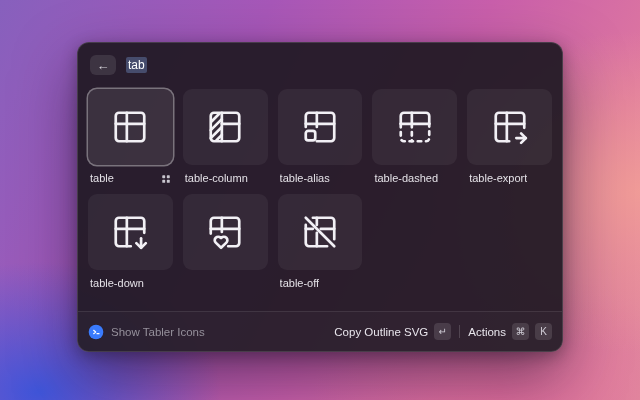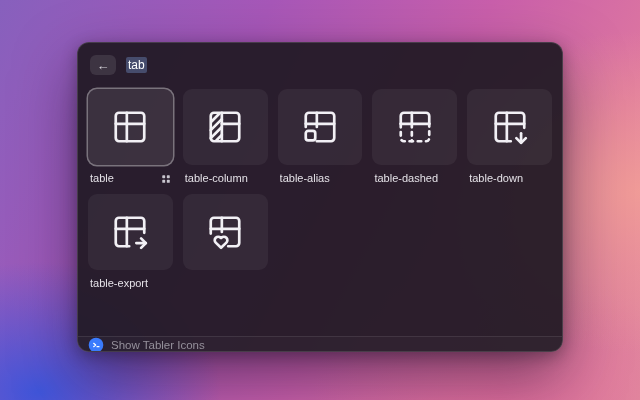--- a/index.html
+++ b/index.html
@@ -21,21 +21,21 @@
     background:rgba(255,255,255,0.1);color:#d9d6dd;font-size:13px;border:none;cursor:pointer;
     font-family:"Liberation Sans",sans-serif}
   .search{flex:1;font-size:12px;color:#fff;cursor:text}
   .search .sel{background:rgba(95,115,160,0.55);padding:1px 2px;border-radius:2px}
   .grid{flex:1;display:grid;grid-template-columns:repeat(5,1fr);gap:10px;padding:8px 10px 4px;align-content:start}
   .cell{display:flex;flex-direction:column;cursor:pointer}
   .tile{height:76px;border-radius:9px;background:rgba(255,255,255,0.055);display:flex;align-items:center;justify-content:center}
   .tile.selected{background:rgba(255,255,255,0.09);box-shadow:0 0 0 1.5px rgba(255,255,255,0.38)}
   .label-row{display:flex;align-items:flex-end;justify-content:space-between;margin-top:5px;padding:0 2px;height:14px}
   .label{font-size:11px;color:#e4e1e7;white-space:nowrap;overflow:hidden;text-overflow:ellipsis}
-  .footer{flex:0 0 auto;height:15px;display:flex;align-items:flex-start;justify-content:space-between;padding:0 10px;
+  .footer{flex:0 0 auto;height:40px;display:flex;align-items:center;justify-content:space-between;padding:0 10px;
     border-top:1px solid rgba(255,255,255,0.09);background:rgba(255,255,255,0.02)}
   .f-left{display:flex;align-items:center;gap:7px}
   .logo{display:inline-flex;line-height:0}
   .app-name{font-size:11.5px;color:#95909b}
   .f-right{display:flex;align-items:center;gap:8px}
   .f-btn{display:flex;align-items:center;gap:6px;background:none;border:none;cursor:pointer;
     font-family:"Liberation Sans",sans-serif}
   .f-btn .txt{font-size:11.5px;color:#e8e5ec}
   kbd{display:inline-flex;align-items:center;justify-content:center;min-width:17px;height:17px;padding:0 3px;
     border-radius:4px;background:rgba(255,255,255,0.12);color:#cfccd5;font-size:10px;
@@ -114,62 +114,90 @@
             <path stroke-dasharray="2.2 3" d="M10 10v11"></path>
           </svg>
         </div>
         <div class="label-row">
           <span class="label">table-dashed</span>
         </div>
       </div>
       <div class="cell">
         <div class="tile">
           <svg viewBox="0 0 24 24" width="38" height="38" fill="none" stroke="#f2f0f5" stroke-width="1.7" stroke-linecap="round" stroke-linejoin="round">
+            <path d="M11.5 21h-6.5a2 2 0 0 1 -2 -2v-14a2 2 0 0 1 2 -2h14a2 2 0 0 1 2 2v7.5"></path>
+            <path d="M3 10h18"></path>
+            <path d="M10 3v18"></path>
+            <path d="M16 19h6"></path>
+            <path d="M19 16l3 3l-3 3"></path>
+          </svg>
+        </div>
+        <div class="label-row">
+          <span class="label">table-export</span>
+        </div>
+      </div>
+      <div class="cell">
+        <div class="tile">
+          <svg viewBox="0 0 24 24" width="38" height="38" fill="none" stroke="#f2f0f5" stroke-width="1.7" stroke-linecap="round" stroke-linejoin="round">
             <path d="M12.5 21h-7.5a2 2 0 0 1 -2 -2v-14a2 2 0 0 1 2 -2h14a2 2 0 0 1 2 2v7.5"></path>
             <path d="M3 10h18"></path>
             <path d="M10 3v18"></path>
             <path d="M19 16v6"></path>
             <path d="M22 19l-3 3l-3 -3"></path>
           </svg>
         </div>
         <div class="label-row">
           <span class="label">table-down</span>
         </div>
       </div>
       <div class="cell">
         <div class="tile">
           <svg viewBox="0 0 24 24" width="38" height="38" fill="none" stroke="#f2f0f5" stroke-width="1.7" stroke-linecap="round" stroke-linejoin="round">
-            <path d="M11.5 21h-6.5a2 2 0 0 1 -2 -2v-14a2 2 0 0 1 2 -2h14a2 2 0 0 1 2 2v7.5"></path>
-            <path d="M3 10h18"></path>
-            <path d="M10 3v18"></path>
-            <path d="M16 19h6"></path>
-            <path d="M19 16l3 3l-3 3"></path>
-          </svg>
-        </div>
-        <div class="label-row">
-          <span class="label">table-export</span>
-        </div>
-      </div>
-      <div class="cell">
-        <div class="tile">
-          <svg viewBox="0 0 24 24" width="38" height="38" fill="none" stroke="#f2f0f5" stroke-width="1.7" stroke-linecap="round" stroke-linejoin="round">
             <path d="M3 13v-8a2 2 0 0 1 2 -2h14a2 2 0 0 1 2 2v14a2 2 0 0 1 -2 2h-5"></path>
             <path d="M3 10h18"></path>
             <path d="M10 3v9"></path>
             <path d="M9.5 22l3.35 -3.284a2.143 2.143 0 0 0 .005 -3.071a2.242 2.242 0 0 0 -3.129 -.006l-.224 .22l-.223 -.22a2.242 2.242 0 0 0 -3.128 -.006a2.143 2.143 0 0 0 -.006 3.071l3.355 3.296z"></path>
           </svg>
+        </div>
+      </div>
+      <div class="cell">
+        <div class="tile">
+          <svg viewBox="0 0 24 24" width="38" height="38" fill="none" stroke="#f2f0f5" stroke-width="1.7" stroke-linecap="round" stroke-linejoin="round">
+            <path d="M7.5 3h11.5a2 2 0 0 1 2 2v11.5"></path>
+            <path d="M16.5 21h-11.5a2 2 0 0 1 -2 -2v-11.5"></path>
+            <path d="M3 10h4.5"></path>
+            <path d="M12.5 10h8.5"></path>
+            <path d="M10 3v4.5"></path>
+            <path d="M10 12.5v8.5"></path>
+            <path d="M3 3l18 18"></path>
+          </svg>
+        </div>
+        <div class="label-row">
+          <span class="label">table-off</span>
         </div>
       </div>
     </div>
 
   <div class="footer">
     <div class="f-left">
       <span class="logo">
         <svg viewBox="0 0 24 24" width="16" height="16" aria-hidden="true">
           <circle cx="12" cy="12" r="11" fill="#3a7bfd"></circle>
           <path d="M8.5 9.5l3 2.5-3 2.5M13.5 14.5h3" stroke="#ffffff" stroke-width="1.8" fill="none" stroke-linecap="round" stroke-linejoin="round"></path>
         </svg>
       </span>
       <span class="app-name">Show Tabler Icons</span>
     </div>
+    <div class="f-right">
+      <button class="f-btn">
+        <span class="txt">Copy Outline SVG</span>
+        <kbd>↵</kbd>
+      </button>
+      <span class="vdiv"></span>
+      <button class="f-btn">
+        <span class="txt">Actions</span>
+        <kbd>⌘</kbd>
+        <kbd>K</kbd>
+      </button>
+    </div>
   </div>
 
 </div>
 
 </body></html>

